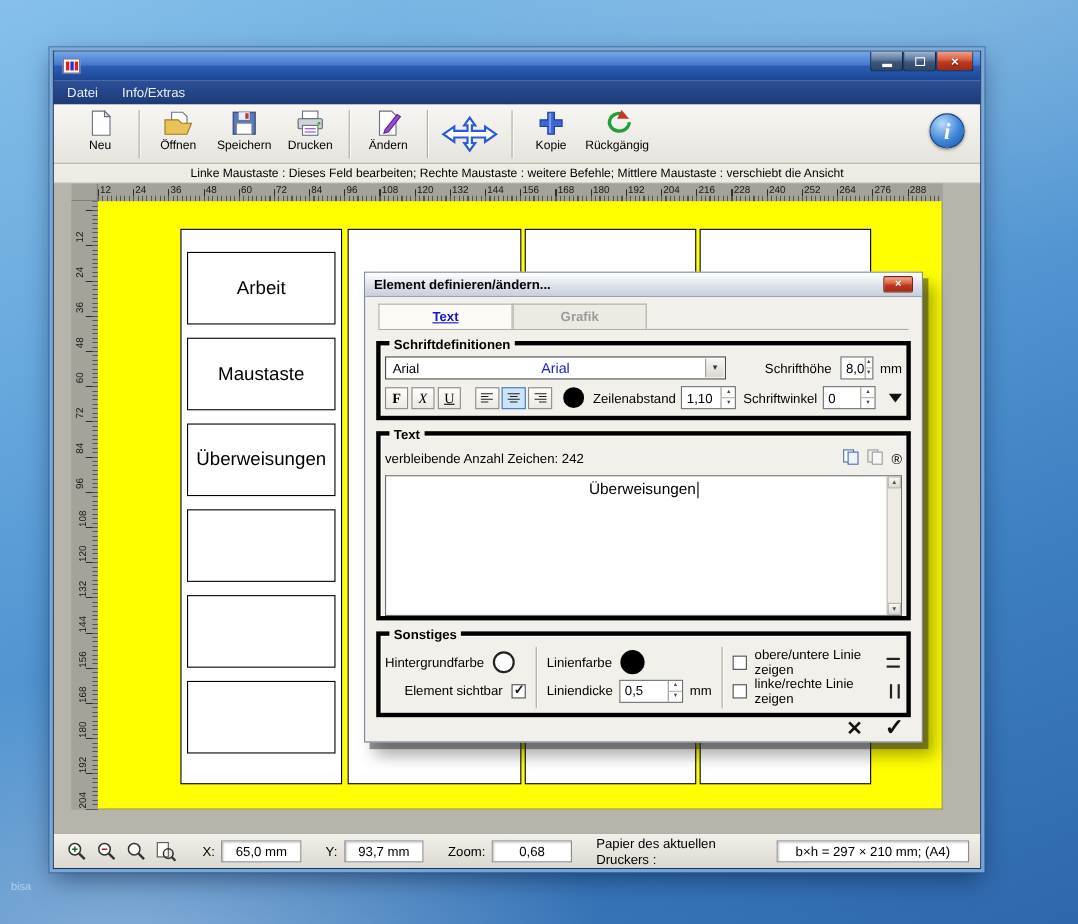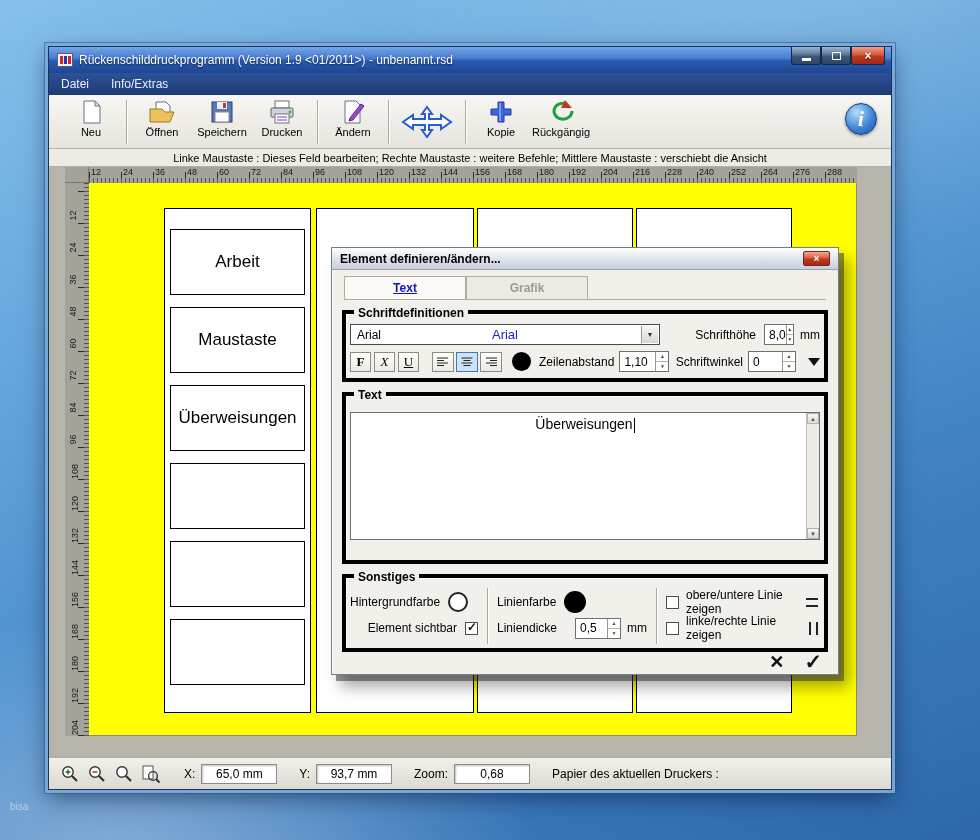--- a/index.html
+++ b/index.html
@@ -152,21 +152,20 @@
   <div class="watermark">bisa</div>
 
   <div class="window">
 
     <div class="titlebar">
       <span class="app-icon">
           <i></i>
           <i></i>
           <i></i>
         </span>
-      <span>Rückenschilddruckprogramm (Version 1.9 &lt;01/2011&gt;) - unbenannt.rsd</span>
       <div class="win-buttons">
         <div class="win-btn">
             <span class="glyph-min"></span>
           </div>
         <div class="win-btn">
             <span class="glyph-max"></span>
           </div>
         <div class="win-btn close">
             <span class="glyph-close">×</span>
           </div>
@@ -395,20 +394,21 @@
             </svg>
           </div>
       </div>
       <span class="sb-label">X:</span>
       <div class="sb-field f-x">65,0 mm</div>
       <span class="sb-label">Y:</span>
       <div class="sb-field f-y">93,7 mm</div>
       <span class="sb-label">Zoom:</span>
       <div class="sb-field f-zoom">0,68</div>
       <span class="sb-label">Papier des aktuellen Druckers :</span>
+      <div class="sb-field f-paper">b×h = 297 × 210 mm; (A4)</div>
     </div>
 
     <div class="dialog">
       <div class="dlg-title">
         <span>Element definieren/ändern...</span>
         <div class="dlg-close"><span>×</span></div>
       </div>
 
       <div class="dlg-tabs">
         <div class="tab active">Text</div>
@@ -468,20 +468,34 @@
                 <span class="sbtn">▲</span>
                 <span class="sbtn">▼</span>
               </span>
           </div>
           <span class="drop-arrow" style="margin-left:12px;"></span>
         </div>
       </div>
 
       <div class="group" style="height:172px;">
         <div class="group-label">Text</div>
+        <div class="remaining-row">
+          <span>verbleibende Anzahl Zeichen: 242</span>
+          <div class="mini-icons">
+            <span><svg width="16" height="15" viewBox="0 0 16 15">
+                  <rect x="1" y="1" width="9" height="11" fill="#fff" stroke="#4a6ab0"></rect>
+                  <rect x="5" y="3" width="9" height="11" fill="#eef2fa" stroke="#4a6ab0"></rect>
+                </svg></span>
+            <span><svg width="16" height="15" viewBox="0 0 16 15">
+                  <rect x="1" y="1" width="9" height="11" fill="#eee" stroke="#9a9a9a"></rect>
+                  <rect x="5" y="3" width="9" height="11" fill="#f6f6f6" stroke="#9a9a9a"></rect>
+                </svg></span>
+            <span style="font-size:13px;">®</span>
+          </div>
+        </div>
         <div class="textbox">
           <div class="content"><span>Überweisungen</span><span class="cursor"></span></div>
           <div class="scroll">
             <span class="sar up">▲</span>
             <span class="sar dn">▼</span>
           </div>
         </div>
       </div>
 
       <div class="group" style="height:78px;">
@@ -498,21 +512,21 @@
             </div>
           </div>
           <div class="divider-v"></div>
           <div class="s-col" style="width:150px;">
             <div class="s-row">
               <span>Linienfarbe</span>
               <div class="swatch black" style="width:22px;height:22px;margin-left:8px;"></div>
             </div>
             <div class="s-row">
               <span>Liniendicke</span>
-              <div class="spinner" style="width:74px;margin-left:18px;">
+              <div class="spinner" style="width:74px;margin-left:6px;">
                 <span class="spin-val">0,5</span>
                 <span class="spin-btns">
                     <span class="sbtn">▲</span>
                     <span class="sbtn">▼</span>
                   </span>
               </div>
               <span style="margin-left:6px;">mm</span>
             </div>
           </div>
           <div class="divider-v"></div>

